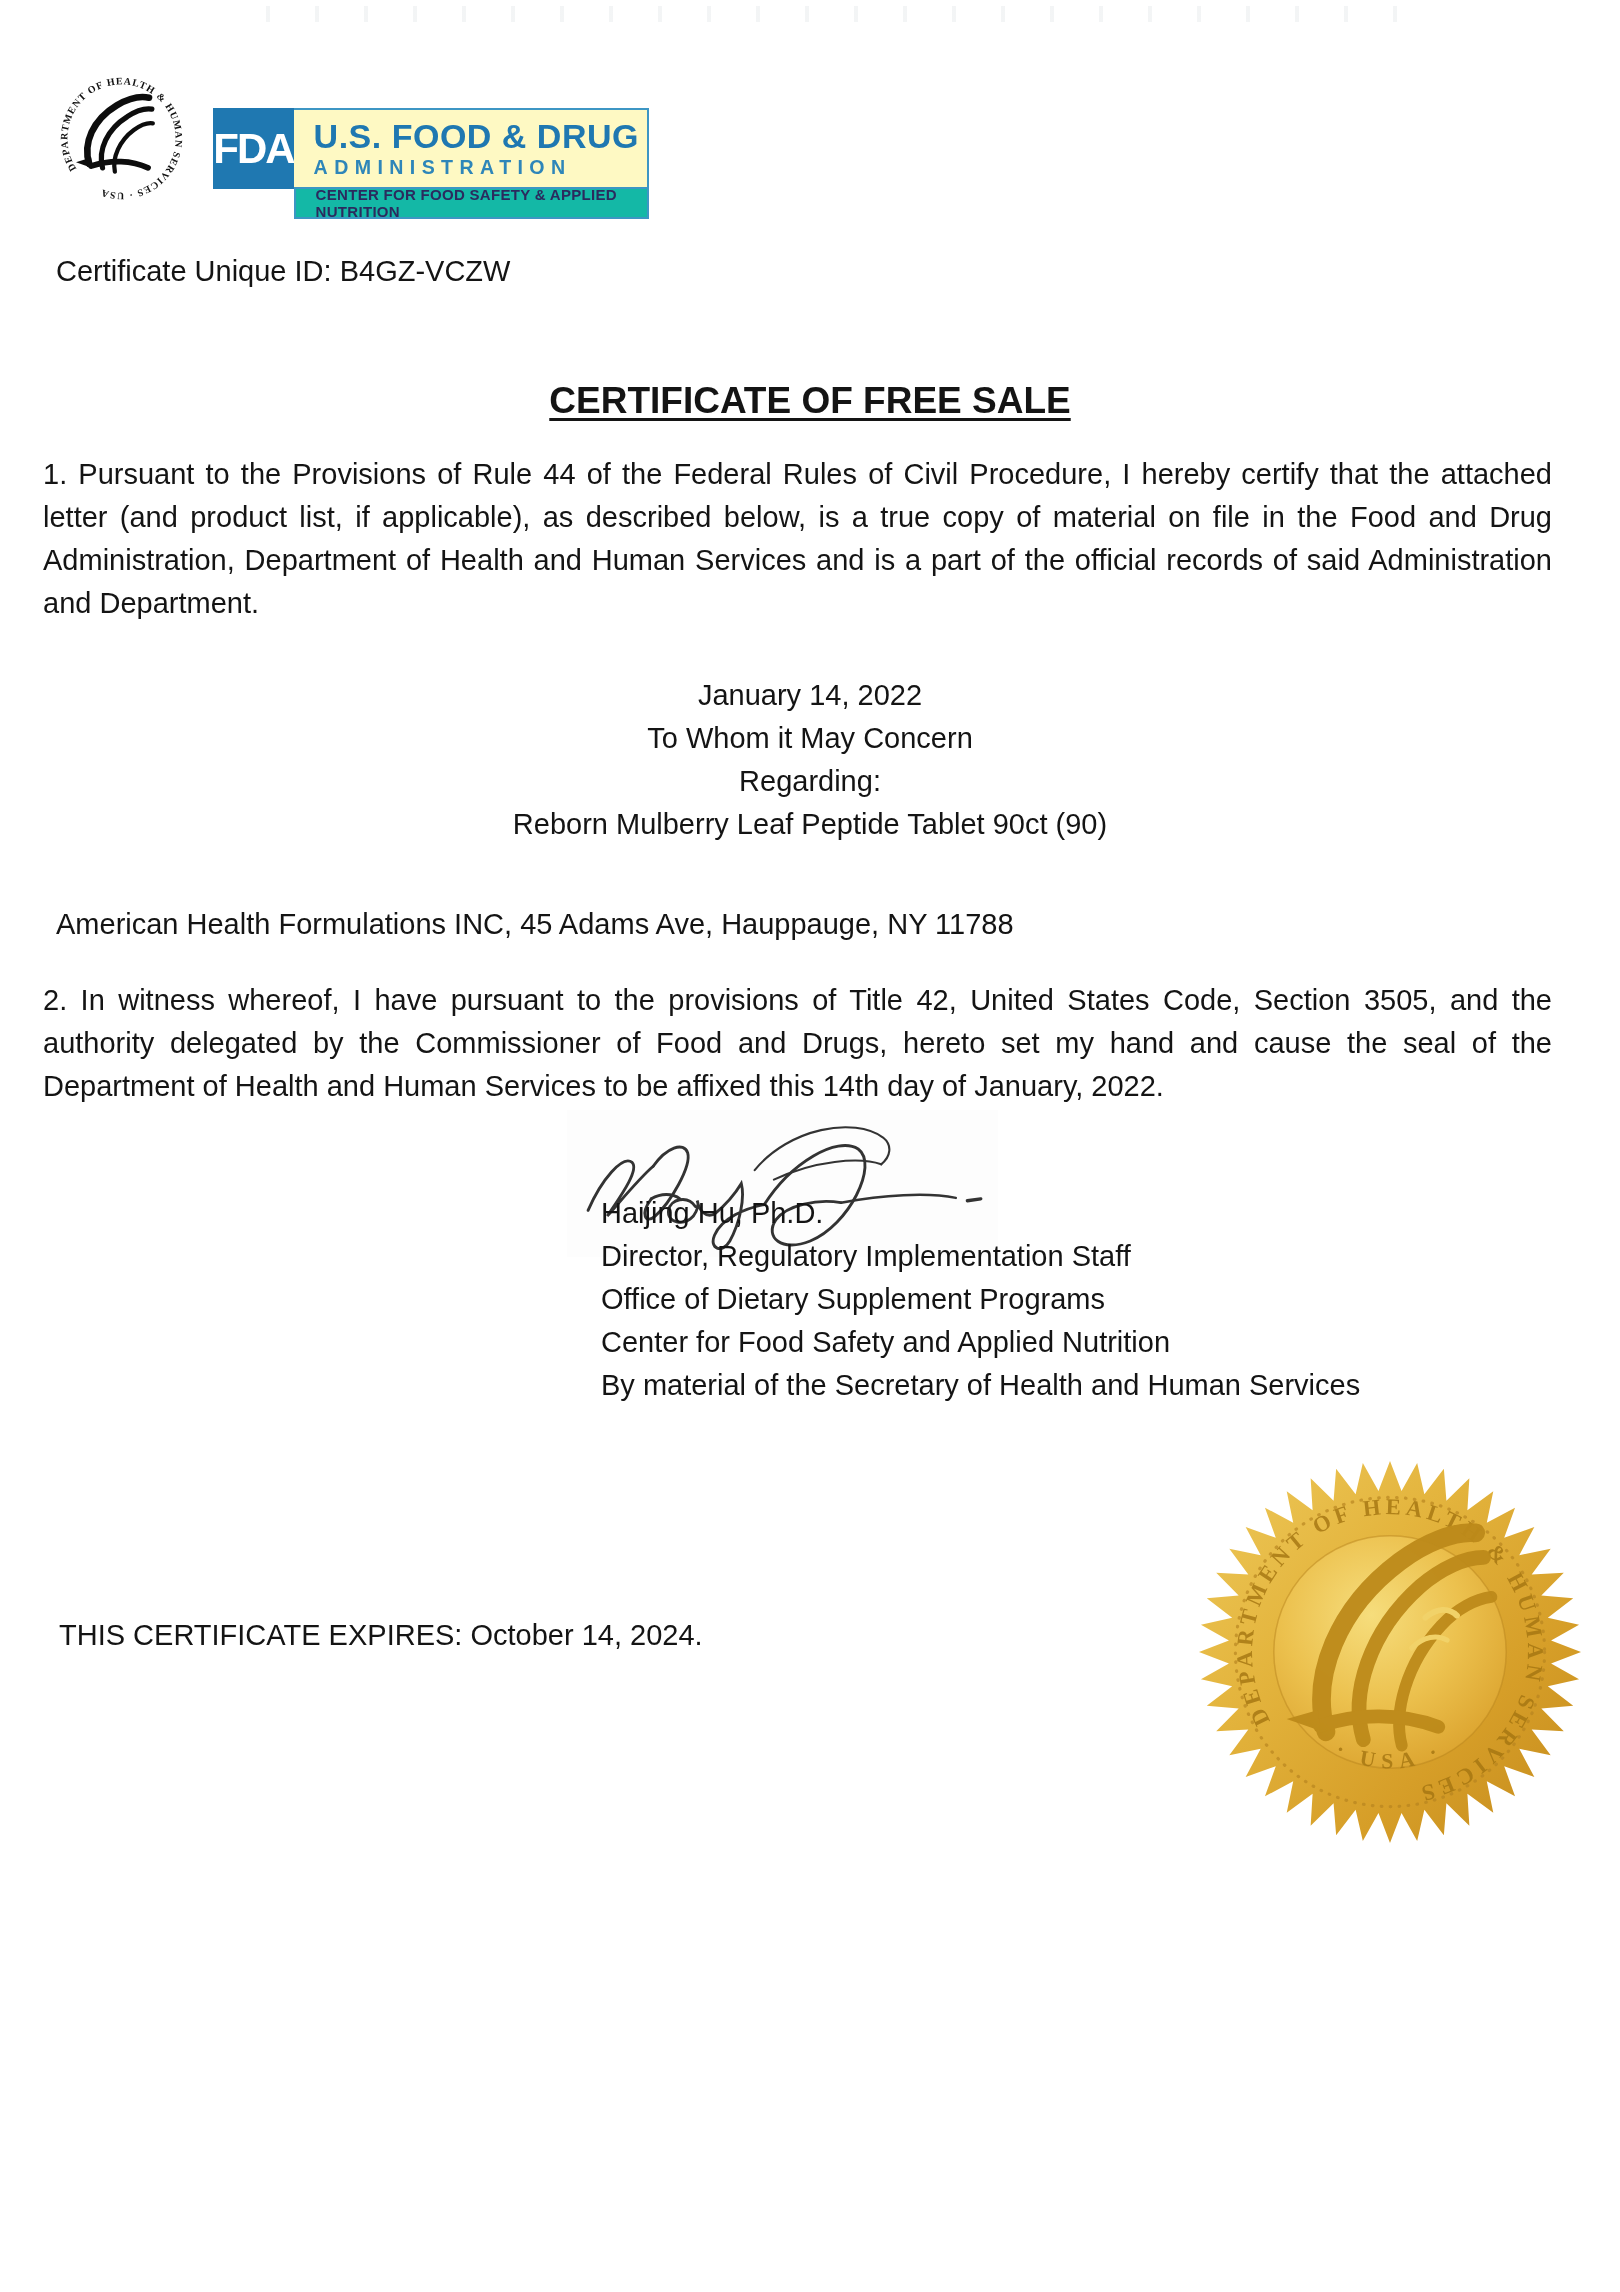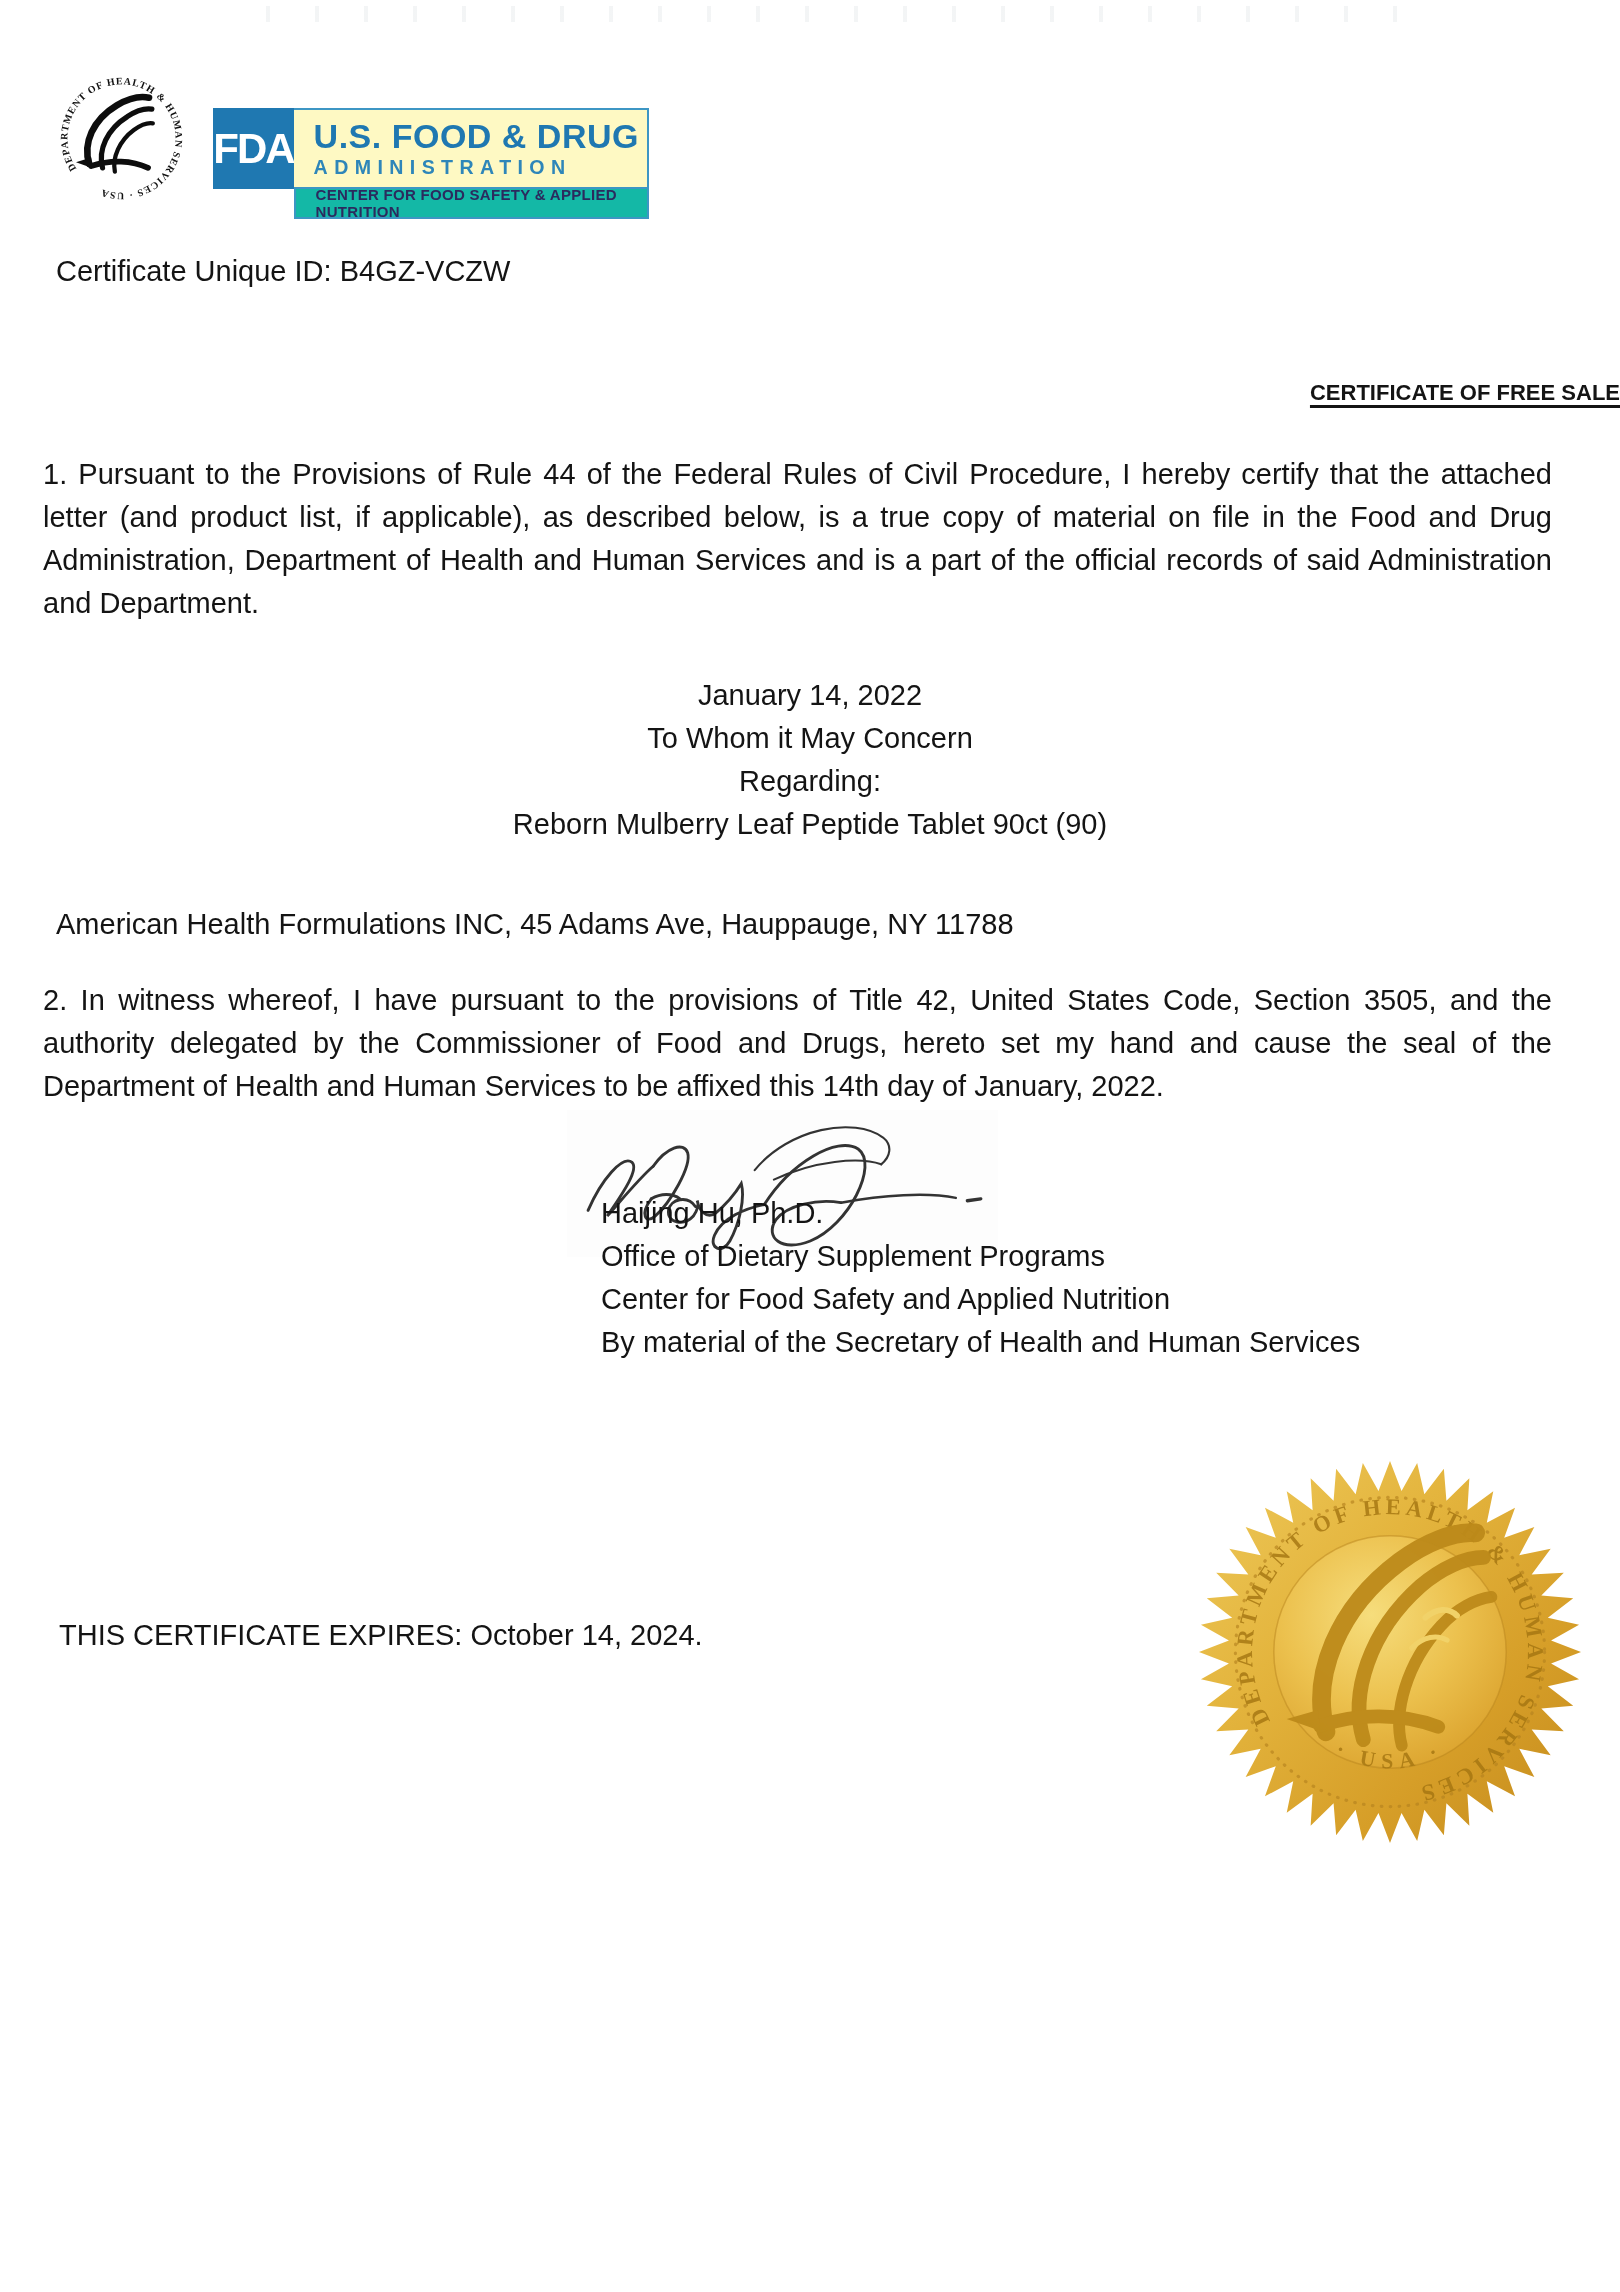--- a/index.html
+++ b/index.html
@@ -28,22 +28,22 @@
   }
   .fda-name1{font-size:34px;font-weight:700;color:#1f78b1;letter-spacing:0.5px;line-height:37px;}
   .fda-name2{font-size:19.6px;font-weight:700;color:#2e86b9;letter-spacing:6.4px;line-height:25.5px;}
   .fda-centerbox{
     grid-column:2;grid-row:2;border:2px solid #3d96c4;border-top:none;
     box-sizing:border-box;background:#14b8a6;display:flex;align-items:center;padding-left:19.6px;
   }
   .fda-center-text{font-size:15px;font-weight:700;color:#2b2a5e;letter-spacing:0.3px;}
   .cert-id{position:absolute;top:255px;left:56px;font-size:29px;}
   .doc-title{
-    position:absolute;top:380px;left:0;width:100%;text-align:right;
-    font-size:22px;font-weight:700;
+    position:absolute;top:380px;left:0;width:100%;text-align:center;
+    font-size:37px;font-weight:700;
     text-decoration:underline;text-decoration-thickness:2.5px;text-underline-offset:4.9px;
   }
   .para{position:absolute;left:43px;width:1509px;font-size:29px;line-height:43px;
     text-align:justify;text-justify:inter-word;}
   .p1{top:453px;}
   .p2{top:979px;}
   .attach-block{position:absolute;top:674px;left:0;width:100%;text-align:center;
     font-size:29px;line-height:43px;}
   .company{position:absolute;top:908px;left:56px;font-size:29px;}
   .signature-wrap{position:absolute;top:1110px;left:567px;width:431px;height:147px;background:#fdfdfd;}
@@ -122,20 +122,21 @@
         <path d="M196,62 C232,18 300,6 330,28 C340,36 338,48 328,56" stroke-width="2.2"></path>
         <path d="M328,56 C306,48 258,52 216,72" stroke-width="2.2"></path>
         <path d="M286,96 C330,88 376,85 406,91" stroke-width="2.6"></path>
         <path d="M418,94 L432,92" stroke-width="3.5"></path>
       </g>
     </svg>
   </div>
 
   <div class="sig-block">
     <div>Haijing Hu, Ph.D.</div>
+    <div>Director, Regulatory Implementation Staff</div>
     <div>Office of Dietary Supplement Programs</div>
     <div>Center for Food Safety and Applied Nutrition</div>
     <div>By material of the Secretary of Health and Human Services</div>
   </div>
 
   <div class="expires">THIS CERTIFICATE EXPIRES: October 14, 2024.</div>
 
   <div class="seal-wrap">
     <svg viewBox="0 0 390 390" width="384" height="384">
       <defs>

